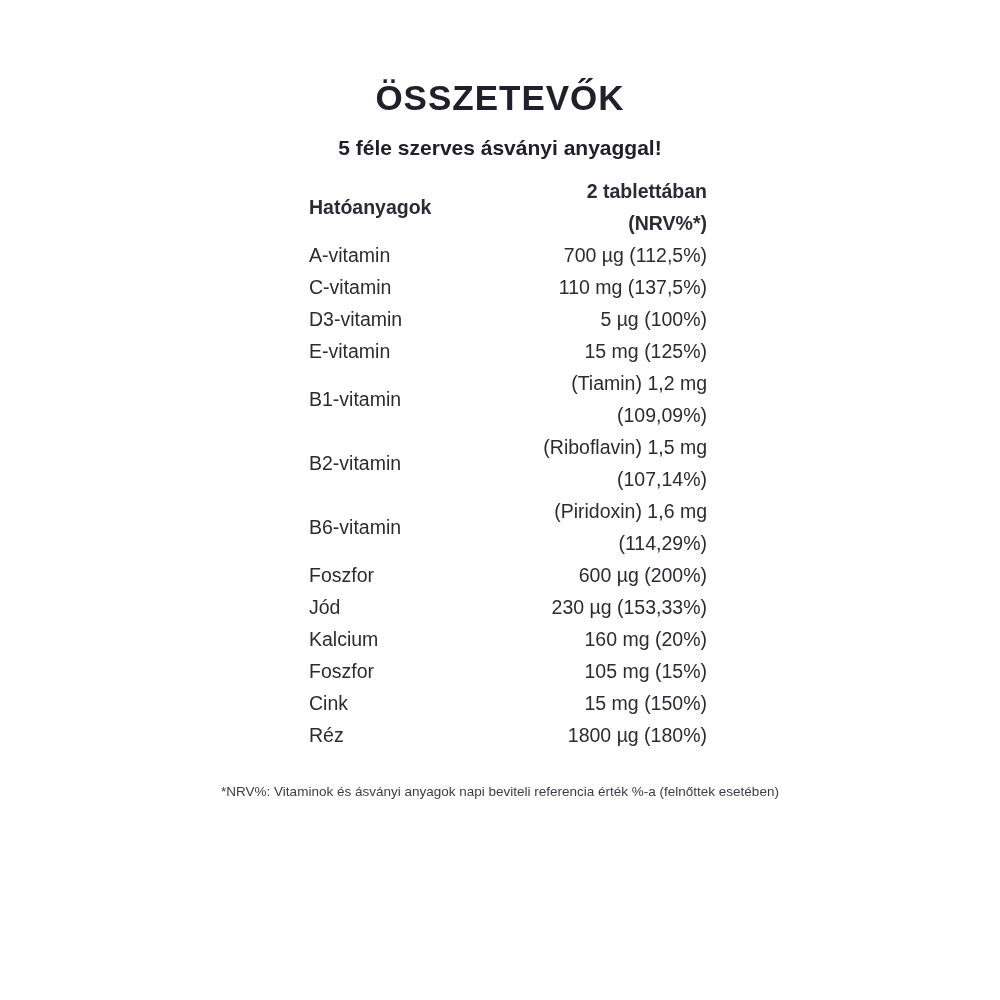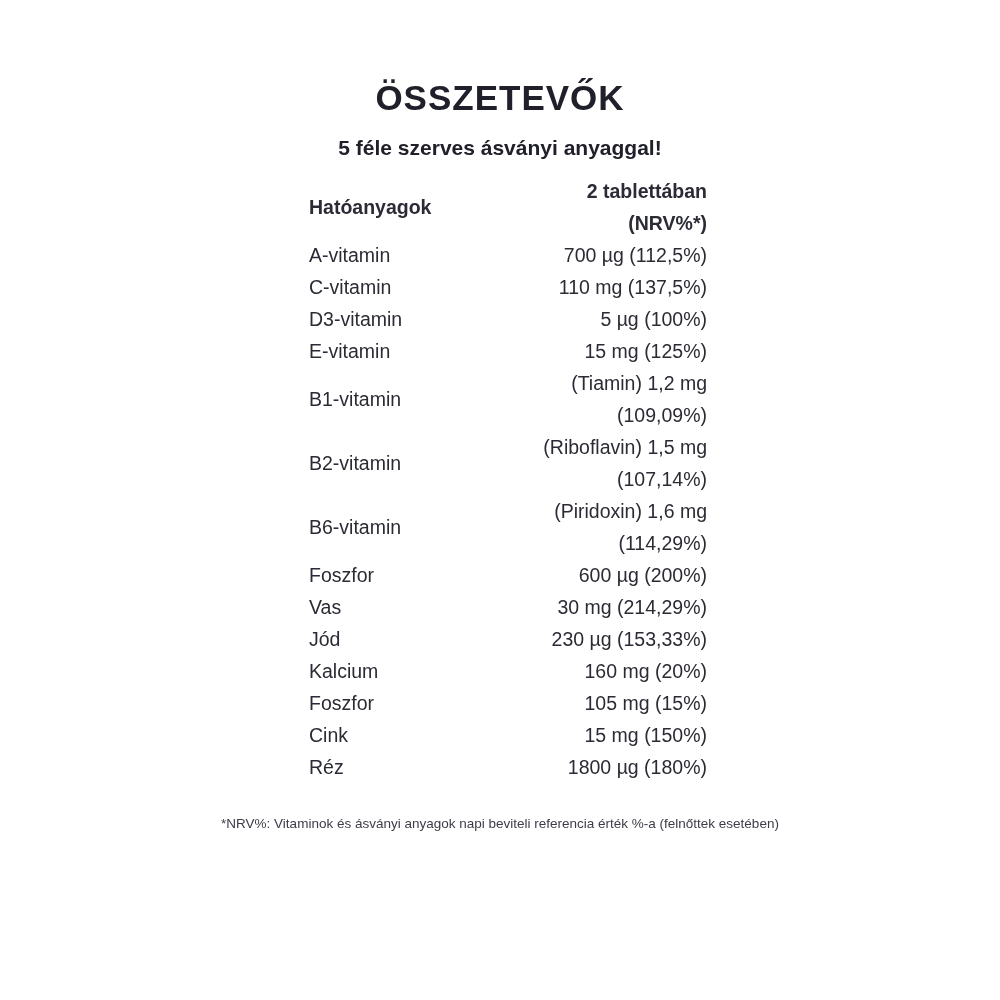--- a/index.html
+++ b/index.html
@@ -158,27 +158,20 @@
 
   <div class="trow">
     <div class="cell-name">Foszfor</div>
     <div class="cell-value">
       <div class="value-line1">600 µg (200%)</div>
 
     </div>
   </div>
 
 
-  <div class="trow">
-    <div class="cell-name">Vas</div>
-    <div class="cell-value">
-      <div class="value-line1">30 mg (214,29%)</div>
-
-    </div>
-  </div>
 
   <div class="trow">
     <div class="cell-name">Jód</div>
     <div class="cell-value">
       <div class="value-line1">230 µg (153,33%)</div>
 
     </div>
   </div>
 
 

